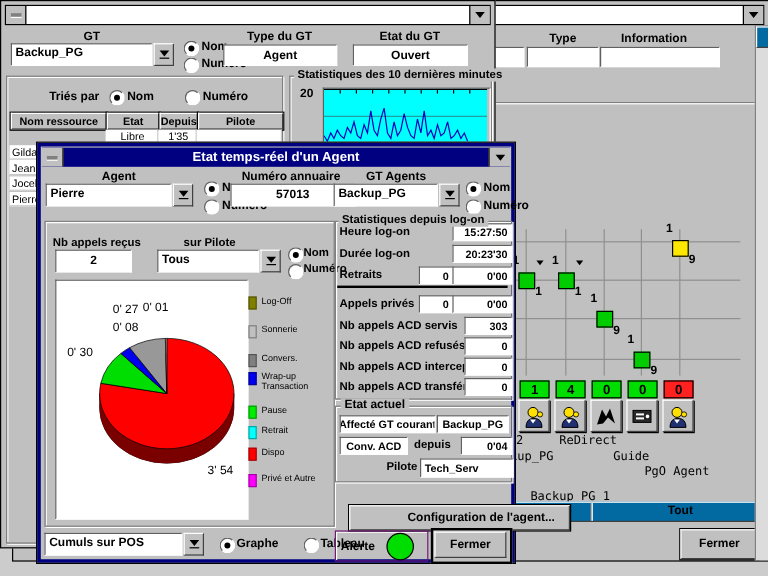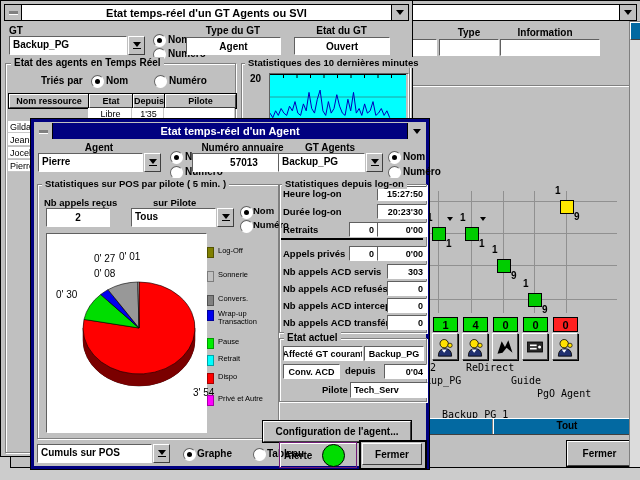--- a/index.html
+++ b/index.html
@@ -171,44 +171,42 @@
     <div class="sbtrack" style="left:618px;top:20px;width:11px;height:445px;">
       <div class="raised abs" style="left:0;top:0;width:9px;height:16px;"></div>
     </div>
   </div>
 
   <div class="win" id="win2" style="left:0;top:0;width:411px;height:455px;">
     <div class="titlebar tb-inactive" style="left:3px;top:3px;width:403px;height:15px;">
       <div class="tbox l">
           <div class="dash"></div>
         </div>
-      <span>Etat temps-réel d'un GT Agents ou SVI</span>
       <div class="tbox r">
           <div class="tri-down"></div>
         </div>
     </div>
-    <div class="lbl" style="left:8px;top:24px;width:135px;">GT</div>
+    <div class="lbl" style="left:8px;top:24px;width:135px;text-align:center;">GT</div>
     <div class="combo" style="left:8px;top:35px;width:136px;height:19px;">
       <div class="cfield">Backup_PG</div>
       <div class="cbtn">
           <div class="tri-down"></div>
           <div class="bar"></div>
         </div>
     </div>
     <div class="radio sel" style="left:152px;top:33px;"></div>
     <div class="lbl" style="left:167px;top:33px;">Nom</div>
     <div class="radio" style="left:152px;top:47px;"></div>
     <div class="lbl" style="left:167px;top:47px;">Numéro</div>
     <div class="lbl" style="left:185px;top:24px;width:94px;text-align:center;">Type du GT</div>
     <div class="field ctr" style="left:185px;top:36px;width:93px;height:16px;">Agent</div>
     <div class="lbl" style="left:293px;top:24px;width:95px;text-align:center;">Etat du GT</div>
     <div class="field ctr" style="left:293px;top:36px;width:94px;height:16px;">Ouvert</div>
 
     <div class="groupbox" style="left:4px;top:62px;width:229px;height:388px;"></div>
-    <div class="grouplabel" style="left:10px;top:56px;">Etat des agents en Temps Réel</div>
     <div class="lbl" style="left:40px;top:74px;">Triés par</div>
     <div class="radio sel" style="left:90px;top:74px;"></div>
     <div class="lbl" style="left:105px;top:74px;">Nom</div>
     <div class="radio" style="left:153px;top:74px;"></div>
     <div class="lbl" style="left:168px;top:74px;">Numéro</div>
     <div class="abs" id="agents-table" style="left:7px;top:92px;width:227px;height:79px;">
         <div class="thcell" style="left: 1px; top: 1px; width: 78px; height: 12px;">Nom ressource</div>
         <div class="thcell" style="left: 81px; top: 1px; width: 42px; height: 12px;">Etat</div>
         <div class="thcell" style="left: 125px; top: 1px; width: 30px; height: 12px;">Depuis</div>
         <div class="thcell" style="left: 157px; top: 1px; width: 69px; height: 12px;">Pilote</div>
@@ -287,21 +285,20 @@
           <div class="tri-down"></div>
           <div class="bar"></div>
         </div>
     </div>
     <div class="radio sel" style="left:357px;top:32px;"></div>
     <div class="lbl" style="left:372px;top:32px;">Nom</div>
     <div class="radio" style="left:357px;top:47px;"></div>
     <div class="lbl" style="left:372px;top:47px;">Numéro</div>
 
     <div class="groupbox" style="left:6px;top:65px;width:240px;height:253px;"></div>
-    <div class="grouplabel" style="left:11px;top:59px;font-size:9.5px;">Statistiques sur POS par pilote ( 5 min. )</div>
     <div class="lbl small" style="left:13px;top:78px;">Nb appels reçus</div>
     <div class="field ctr" style="left:15px;top:89px;width:62px;height:17px;">2</div>
     <div class="lbl small" style="left:122px;top:78px;">sur Pilote</div>
     <div class="combo" style="left:100px;top:89px;width:103px;height:19px;">
       <div class="cfield">Tous</div>
       <div class="cbtn">
           <div class="tri-down"></div>
           <div class="bar"></div>
         </div>
     </div>
@@ -312,21 +309,21 @@
     <div class="abs" id="piebox" style="left:15px;top:114px;width:159px;height:198px;background:#fff;border:1px solid;border-color:#606060 #fff #fff #606060;">
       <svg id="piesvg" width="157" height="196" style="position:absolute;left:0;top:0;">
           <path d="M36,94 l0,12 A56,46 0 0 0 148,106 l0,-12 Z" fill="#7A0000" stroke="#000" stroke-width="0.5"></path>
           <ellipse cx="92" cy="106" rx="56" ry="46" fill="#7A0000"></ellipse>
           <path d="M92,94 L92.0,48.0 A56,46 0 1 1 37.0,85.4 Z" fill="#FF0000" stroke="#000" stroke-width="0.6"></path>
           <path d="M92,94 L37.0,85.4 A56,46 0 0 1 53.7,60.5 Z" fill="#00DD00" stroke="#000" stroke-width="0.6"></path>
           <path d="M92,94 L53.7,60.5 A56,46 0 0 1 61.0,55.7 Z" fill="#0000EE" stroke="#000" stroke-width="0.6"></path>
           <path d="M92,94 L61.0,55.7 A56,46 0 0 1 90.8,48.0 Z" fill="#989898" stroke="#000" stroke-width="0.6"></path>
           <path d="M92,94 L90.8,48.0 A56,46 0 0 1 92.0,48.0 Z" fill="#D8D8D8" stroke="#000" stroke-width="0.6"></path>
         </svg>
-    <div class="pielbl" style="left: 126px; top: 153px; margin-left: 20px;">3' 54</div>
+    <div class="pielbl" style="left: 126px; top: 153px;">3' 54</div>
         <div class="pielbl" style="left: 9px; top: 55px;">0' 30</div>
         <div class="pielbl" style="left: 26px; top: 34px; margin-left: 21px;">0' 08</div>
         <div class="pielbl" style="left: 47px; top: 19px;">0' 27</div>
         <div class="pielbl" style="left: 72px; top: 17px;">0' 01</div>
       </div>
     <div class="abs" id="legend" style="left:176px;top:124px;width:66px;height:180px;">
         <div class="litem" style="left: 0px; top: 4px;">
           <div class="lsw" style="background: rgb(128, 128, 0);"></div>
           <div class="ltx" style="">Log-Off</div>
         </div>
@@ -387,21 +384,21 @@
     <div class="groupbox" style="left:248px;top:219px;width:146px;height:62px;"></div>
     <div class="grouplabel" style="left:253px;top:213px;">Etat actuel</div>
     <div class="field ctr" style="left:252px;top:227px;width:78px;height:13px;font-size:9px;">Affecté GT courant</div>
     <div class="field ctr" style="left:333px;top:227px;width:58px;height:13px;font-size:9px;">Backup_PG</div>
     <div class="field ctr" style="left:252px;top:245px;width:55px;height:13px;font-size:9px;">Conv. ACD</div>
     <div class="lbl small" style="left:314px;top:246px;">depuis</div>
     <div class="field rt" style="left:353px;top:245px;width:38px;height:13px;font-size:9px;">0'04</div>
     <div class="lbl small" style="left:291px;top:265px;">Pilote</div>
     <div class="field lt" style="left:319px;top:263px;width:73px;height:14px;font-size:9px;">Tech_Serv</div>
 
-    <div class="btn" style="left:232px;top:302px;width:146px;height:19px;">Configuration de l'agent...</div>
+    <div class="btn" style="left:260px;top:302px;width:146px;height:19px;padding-left:36px;">Configuration de l'agent...</div>
 
     <div class="combo" style="left:6px;top:325px;width:133px;height:19px;">
       <div class="cfield">Cumuls sur POS</div>
       <div class="cbtn">
           <div class="tri-down"></div>
           <div class="bar"></div>
         </div>
     </div>
     <div class="radio sel" style="left:152px;top:329px;"></div>
     <div class="lbl" style="left:166px;top:329px;">Graphe</div>

